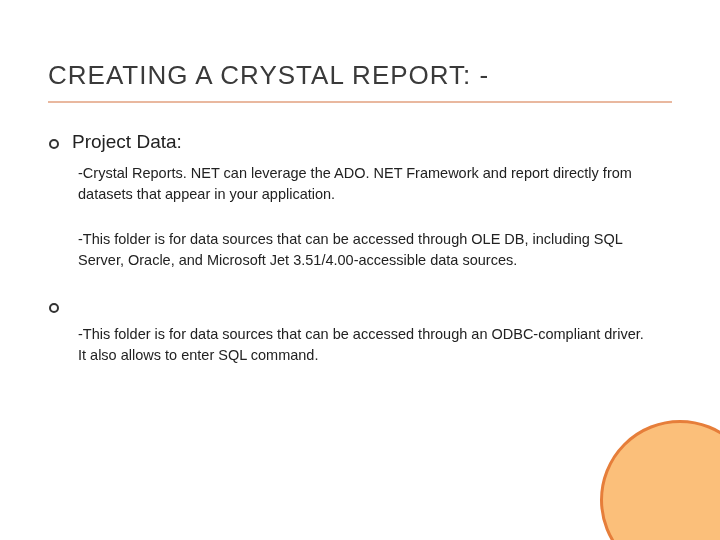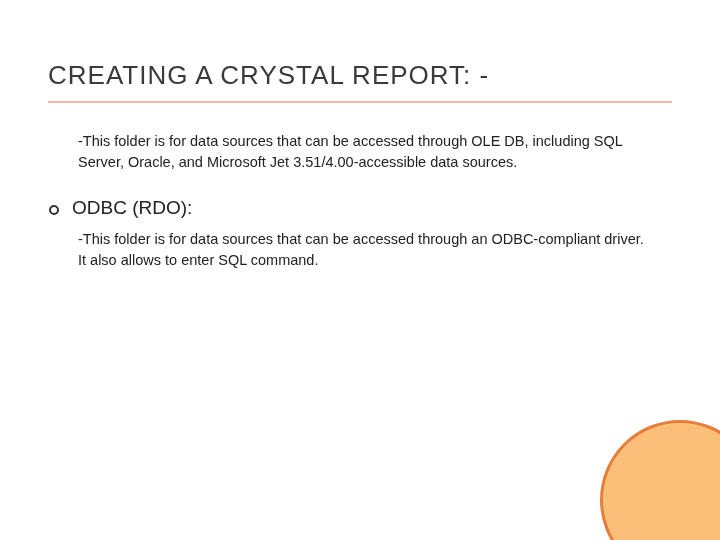--- a/index.html
+++ b/index.html
@@ -62,31 +62,41 @@
     pointer-events: none;
   }
 </style>
 </head>
 <body>
 
 <div class="slide">
 
   <h1 class="title">CREATING A CRYSTAL REPORT: -</h1>
 
+  <div class="bullet-block">
+    <div class="bullet-row">
+      <span class="bullet-icon">
+        <svg width="12" height="12" viewBox="0 0 12 12">
+            <circle cx="6" cy="6" r="4" fill="none" stroke="#333" stroke-width="2"></circle>
+          </svg>
+      </span>
+      <span class="bullet-label">Project Data:</span>
+    </div>
+    <p class="bullet-desc">-Crystal Reports. NET can leverage the ADO. NET Framework and report directly from datasets that appear in your application.</p>
+  </div>
 
   <div class="bullet-block">
     <p class="bullet-desc">-This folder is for data sources that can be accessed through OLE DB, including SQL Server, Oracle, and Microsoft Jet 3.51/4.00-accessible data sources.</p>
   </div>
 
   <div class="bullet-block">
     <div class="bullet-row">
       <span class="bullet-icon">
         <svg width="12" height="12" viewBox="0 0 12 12">
             <circle cx="6" cy="6" r="4" fill="none" stroke="#333" stroke-width="2"></circle>
           </svg>
       </span>
-      <span class="bullet-label">ODBC (RDO):</span>
     </div>
     <p class="bullet-desc">-This folder is for data sources that can be accessed through an ODBC-compliant driver. It also allows to enter SQL command.</p>
   </div>
 
   <div class="deco-arc"></div>
 </div>
 
 </body></html>

